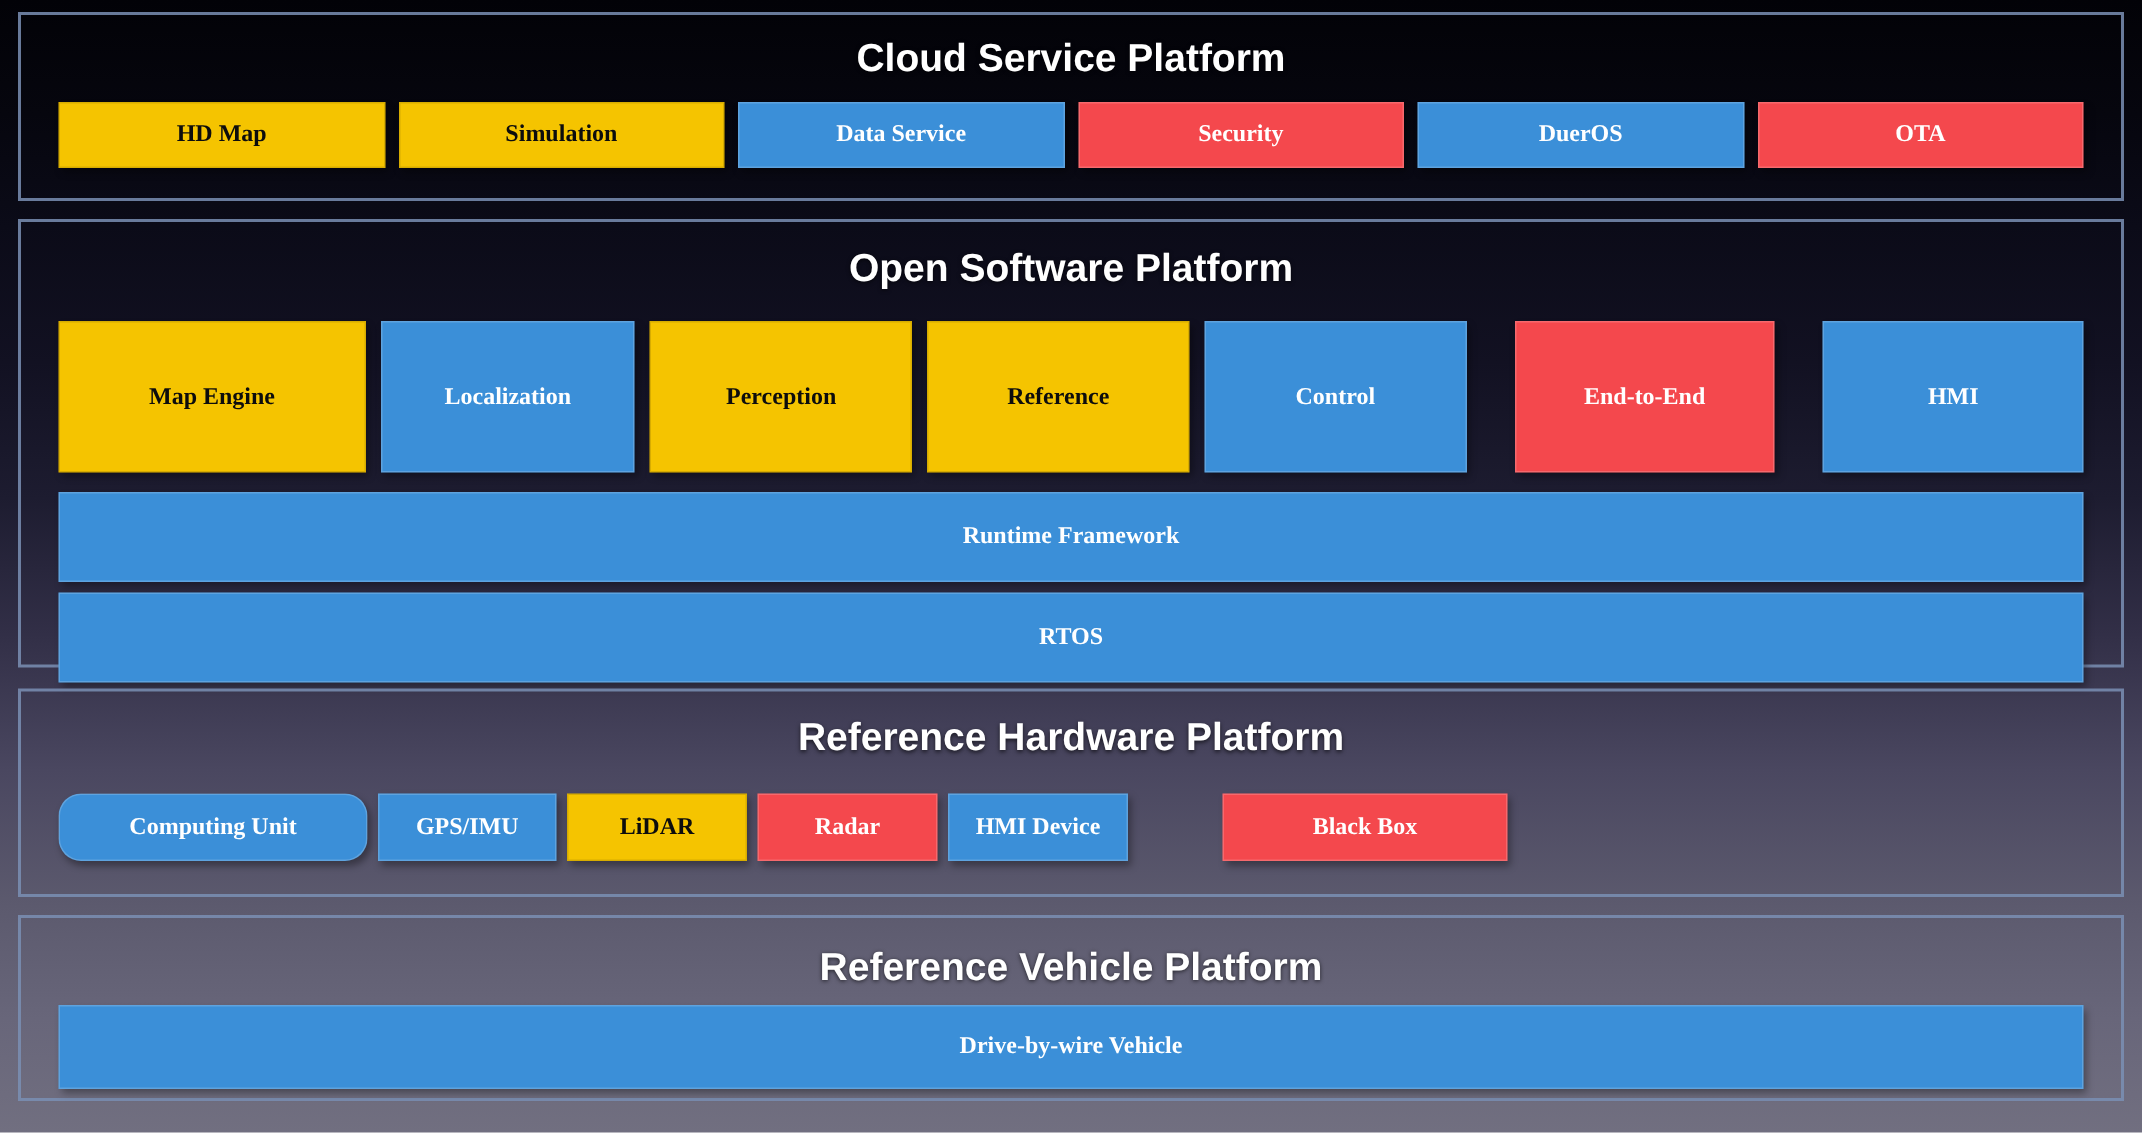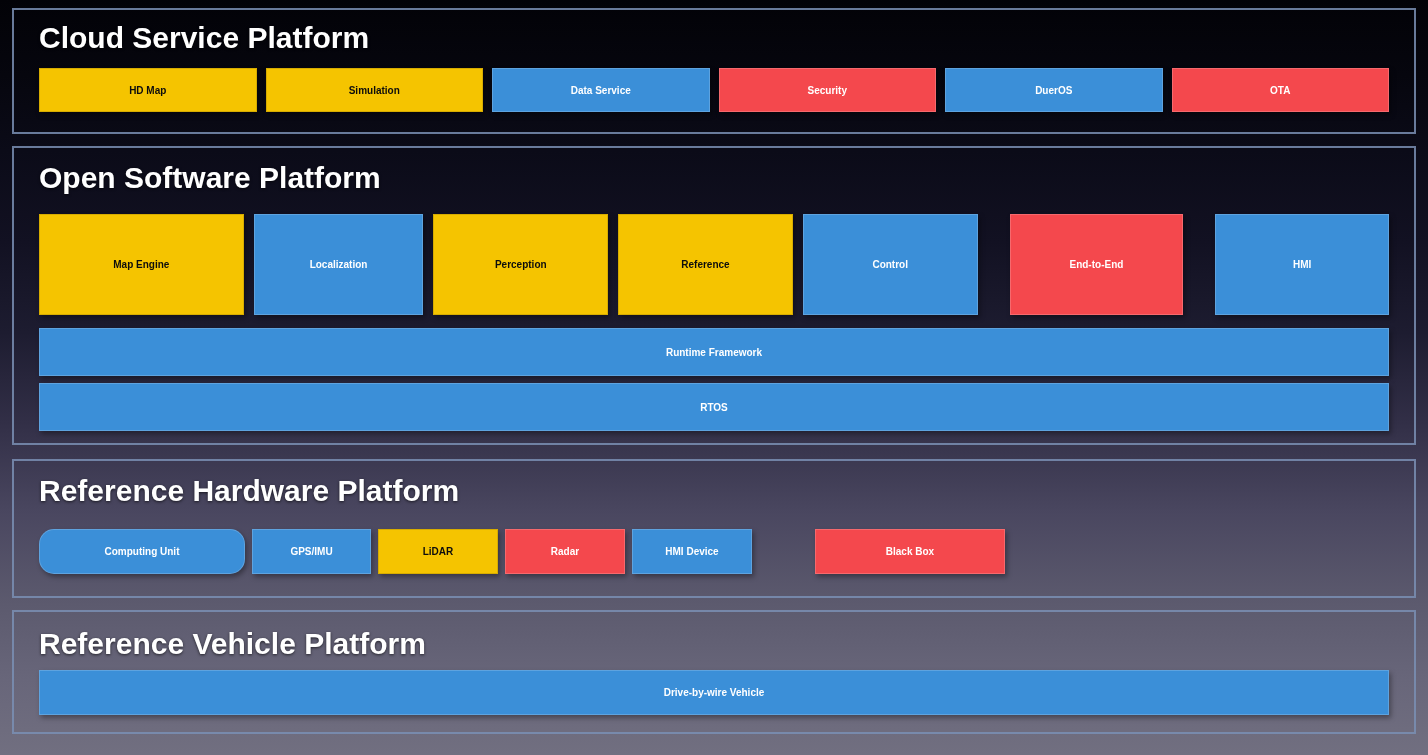--- a/index.html
+++ b/index.html
@@ -19,42 +19,44 @@
     border: 2px solid rgba(122, 143, 180, 0.85);
     padding: 0 25px;
   }
   #panel-cloud    { top: 8px;   height: 126px; }
   #panel-software { top: 146px; height: 299px; }
   #panel-hardware { top: 459px; height: 139px; }
   #panel-vehicle  { top: 610px; height: 124px; }
 
   .panel-title {
     color: #ffffff;
-    font-size: 30px;
+    font-size: 26px;
     font-weight: bold;
+    text-align: center;
     height: 32px;
     line-height: 32px;
     text-shadow: 0 1px 3px rgba(0,0,0,0.65);
   }
   #panel-cloud .panel-title    { margin-top: 12px; }
   #panel-software .panel-title { margin-top: 14px; }
   #panel-hardware .panel-title { margin-top: 14px; }
   #panel-vehicle .panel-title  { margin-top: 16px; }
 
   .row { display: flex; }
 
   .box {
     display: flex;
     align-items: center;
     justify-content: center;
     font-weight: bold;
-    font-size: 10px;
+    font-size: 16px;
     text-align: left;
     box-shadow: 2px 3px 5px rgba(0,0,0,0.35);
     border: 1px solid rgba(255,255,255,0.18);
+    font-family: Liberation Serif, serif;
   }
   .box[data-color="yellow"] { background: var(--yellow); color: #0d0d0d; border-color: rgba(0,0,0,0.12); }
   .box[data-color="blue"]   { background: var(--blue);   color: #ffffff; }
   .box[data-color="red"]    { background: var(--red);    color: #ffffff; }
 
   
   .cloud-row { margin-top: 14px; gap: 9px; }
   .cloud-row .box { flex: 1 1 0; height: 44px; }
 
   
@@ -62,39 +64,39 @@
   .sw-modules .box { height: 101px; }
   .sw-modules .box:nth-child(1) { width: 205px; }
   .sw-modules .box:nth-child(2) { width: 170px; }
   .sw-modules .box:nth-child(3) { width: 175px; }
   .sw-modules .box:nth-child(4) { width: 175px; }
   .sw-modules .box:nth-child(5) { width: 175px; }
   .sw-modules .box:nth-child(6) { width: 174px; margin-left: 22px; }
   .sw-modules .box:nth-child(7) { width: 174px; margin-left: 22px; }
 
   .full-bar {
-    height: 48px;
+    height: 60px;
     width: 100%;
   }
   #bar-runtime { margin-top: 13px; }
   #bar-rtos    { margin-top: 7px; }
 
   
   .hw-row { margin-top: 22px; gap: 7px; }
   .hw-row .box { height: 45px; }
   .hw-row .box:nth-child(1) { width: 206px; border-radius: 15px; }
   .hw-row .box:nth-child(2) { width: 119px; }
   .hw-row .box:nth-child(3) { width: 120px; }
   .hw-row .box:nth-child(4) { width: 120px; }
   .hw-row .box:nth-child(5) { width: 120px; }
   .hw-row .box:nth-child(6) { width: 190px; margin-left: 56px; }
   .hw-row .box:nth-child(7) { width: 229px; }
 
   
-  #bar-vehicle { margin-top: 10px; height: 45px; }
+  #bar-vehicle { margin-top: 10px; height: 56px; }
 </style>
 </head>
 <body>
 
 <div class="panel" id="panel-cloud">
   <div class="panel-title">Cloud Service Platform</div>
   <div class="row cloud-row">
     <div class="box" data-color="yellow">HD Map</div>
     <div class="box" data-color="yellow">Simulation</div>
     <div class="box" data-color="blue">Data Service</div>

